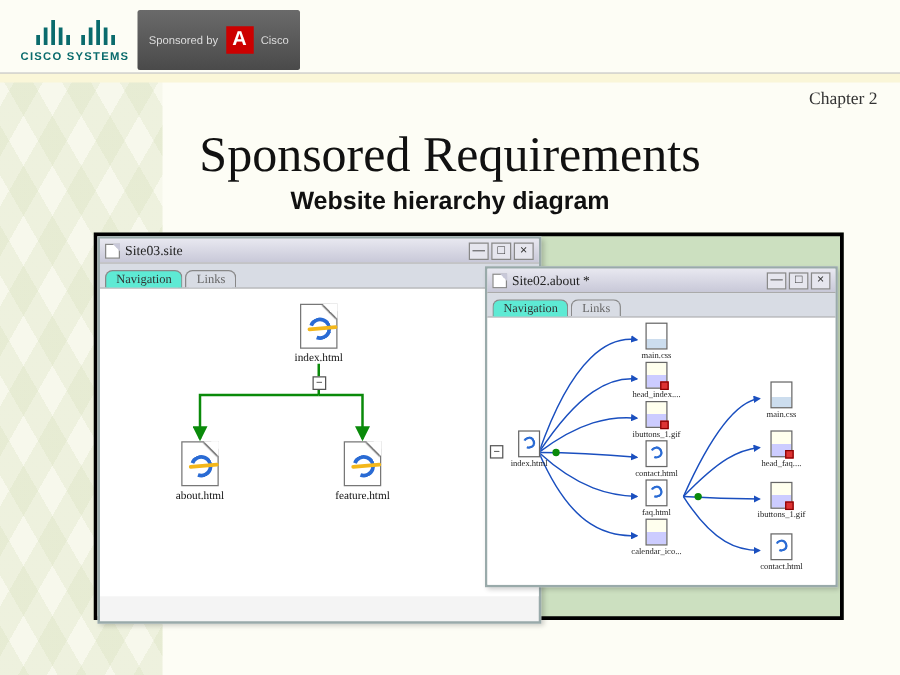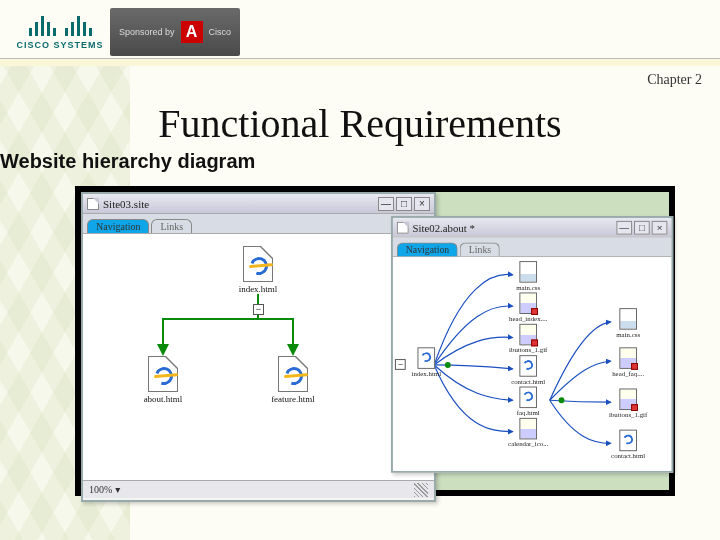--- a/index.html
+++ b/index.html
@@ -86,32 +86,32 @@
     top: 100px;
     left: 0; right: 0;
     text-align: center;
     font: 40px "Times New Roman", serif;
     color: #111;
   }
   .subtitle {
     position: absolute;
     top: 150px;
     left: 0; right: 0;
-    text-align: left;
+    text-align: center;
     font: bold 20px Verdana, Arial;
     color: #111;
   }
 
   
   .figure {
     position: absolute;
     left: 75px; top: 186px;
     width: 600px; height: 310px;
     background: #cce0c0;
-    border: 6px solid #000000;
+    border: 3px solid #000000;
     z-index: 1;
   }
 
   
   .win {
     position: absolute;
     background: #f4f4f4;
     border: 2px solid #9aa;
     box-shadow: 2px 2px 4px rgba(0,0,0,0.2);
     font-family: Tahoma, Arial;
@@ -135,21 +135,21 @@
   .win-controls { margin-left: auto; display:flex; gap:2px;}
   .win-controls div { width:16px; height:14px; background:#e6e6ee; border:1px solid #888; font:10px Arial; text-align:center; line-height:12px; color:#333;}
   .tabs {
     height: 20px;
     background: #d8dce4;
     display:flex; align-items:flex-end;
     padding: 0 4px;
     border-bottom: 1px solid #aaa;
   }
   .tab {
-    background:#0ea5e9;
+    background:#5eead4;
     border:1px solid #888; border-bottom:none;
     border-radius: 6px 6px 0 0;
     padding: 1px 8px;
     font: 10px Tahoma;
     margin-right: 2px;
     color:#333;
   }
   .tab.inactive { background:#d8dce4; color:#666;}
   .canvas {
     position: relative;
@@ -246,21 +246,21 @@
   </div>
   <div class="sponsor">
     <span>Sponsored by</span>
     <div class="adobe-a">A</div>
     <span>Cisco</span>
   </div>
 </div>
 <div class="header-line"></div>
 
 <div class="chapter">Chapter 2</div>
-<div class="title">Functional Requirements</div>
+<div class="title">Sponsored Requirements</div>
 <div class="subtitle">Website hierarchy diagram</div>
 
 <div class="figure">
 
   <div class="win win-left">
     <div class="titlebar">
       <div class="doc-icon"></div>
       <span>Site03.site</span>
       <div class="win-controls">
         <div>—</div>
@@ -295,26 +295,20 @@
             <div class="ie"></div>
           </div>
         <div>feature.html</div>
       </div>
       <div class="node" style="left:50px; top:122px">
         <div class="page-icon">
             <div class="ie"></div>
           </div>
         <div>about.html</div>
       </div>
-    </div>
-    <div class="statusbar">
-      <span>100%</span>
-      <span style="margin-left:3px">▾</span>
-      <div class="divider"></div>
-      <div class="grip"></div>
     </div>
   </div>
 
   <div class="win win-right">
     <div class="titlebar">
       <div class="doc-icon"></div>
       <span>Site02.about *</span>
       <div class="win-controls">
         <div>—</div>
         <div>□</div>

